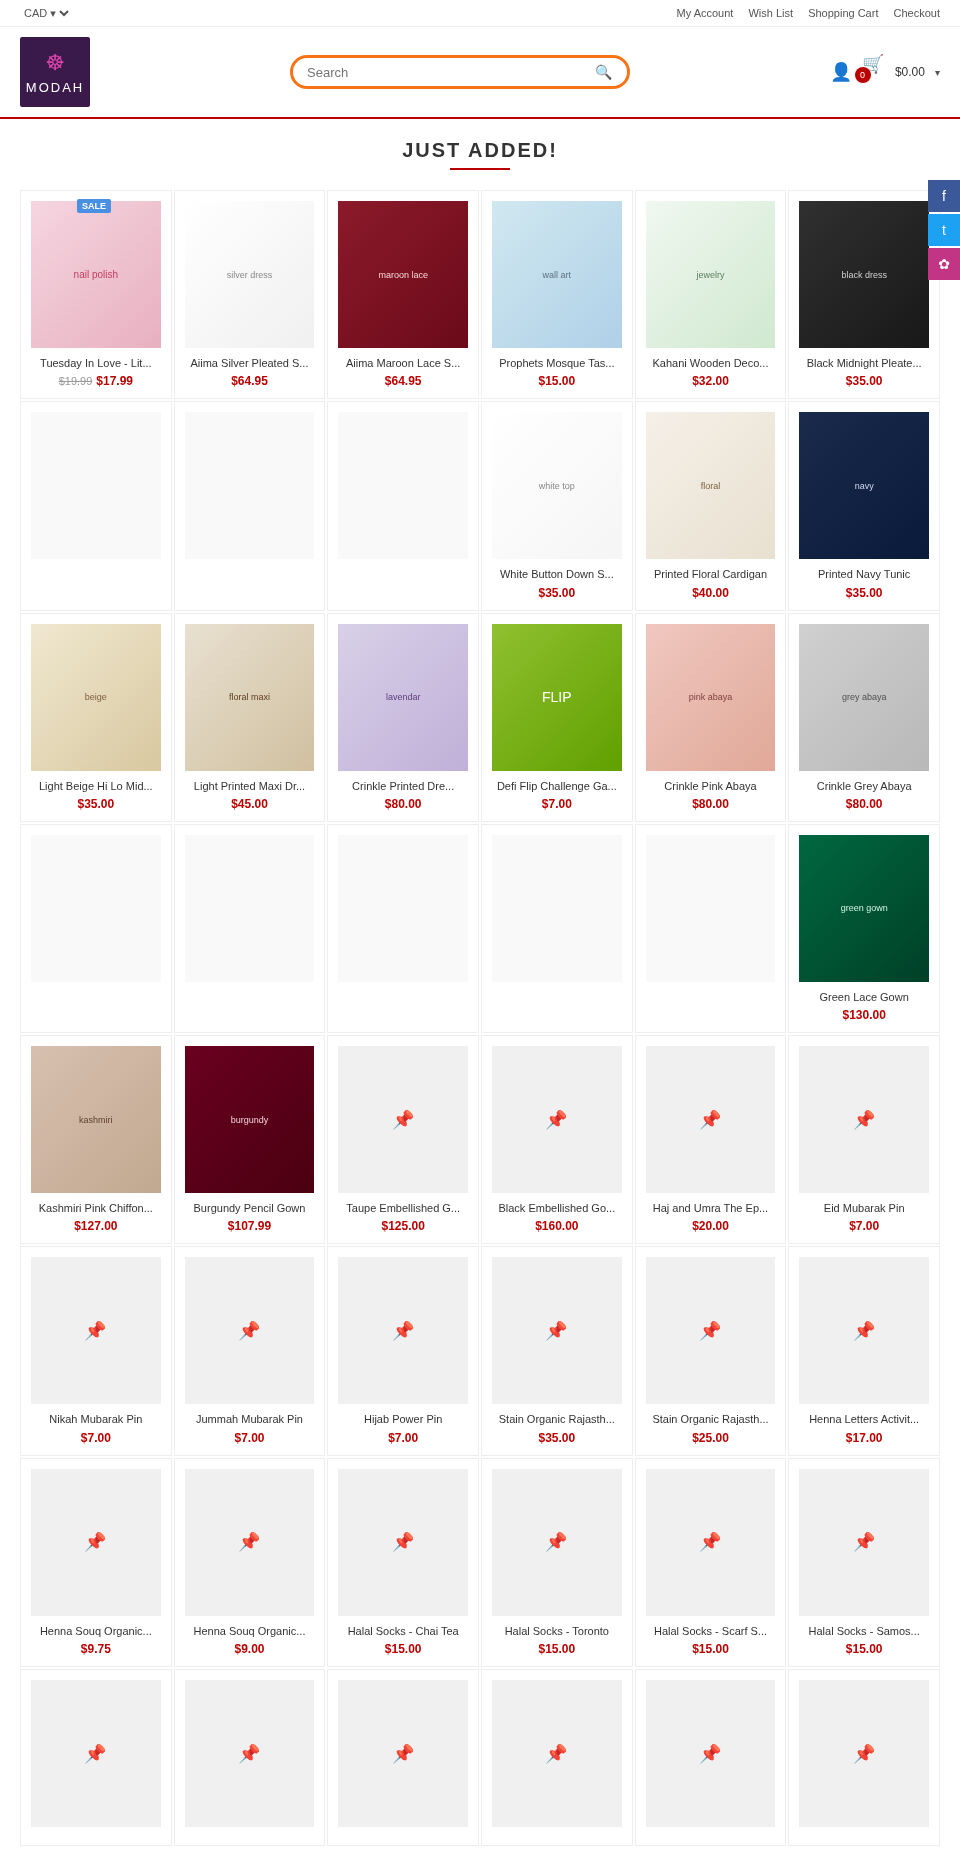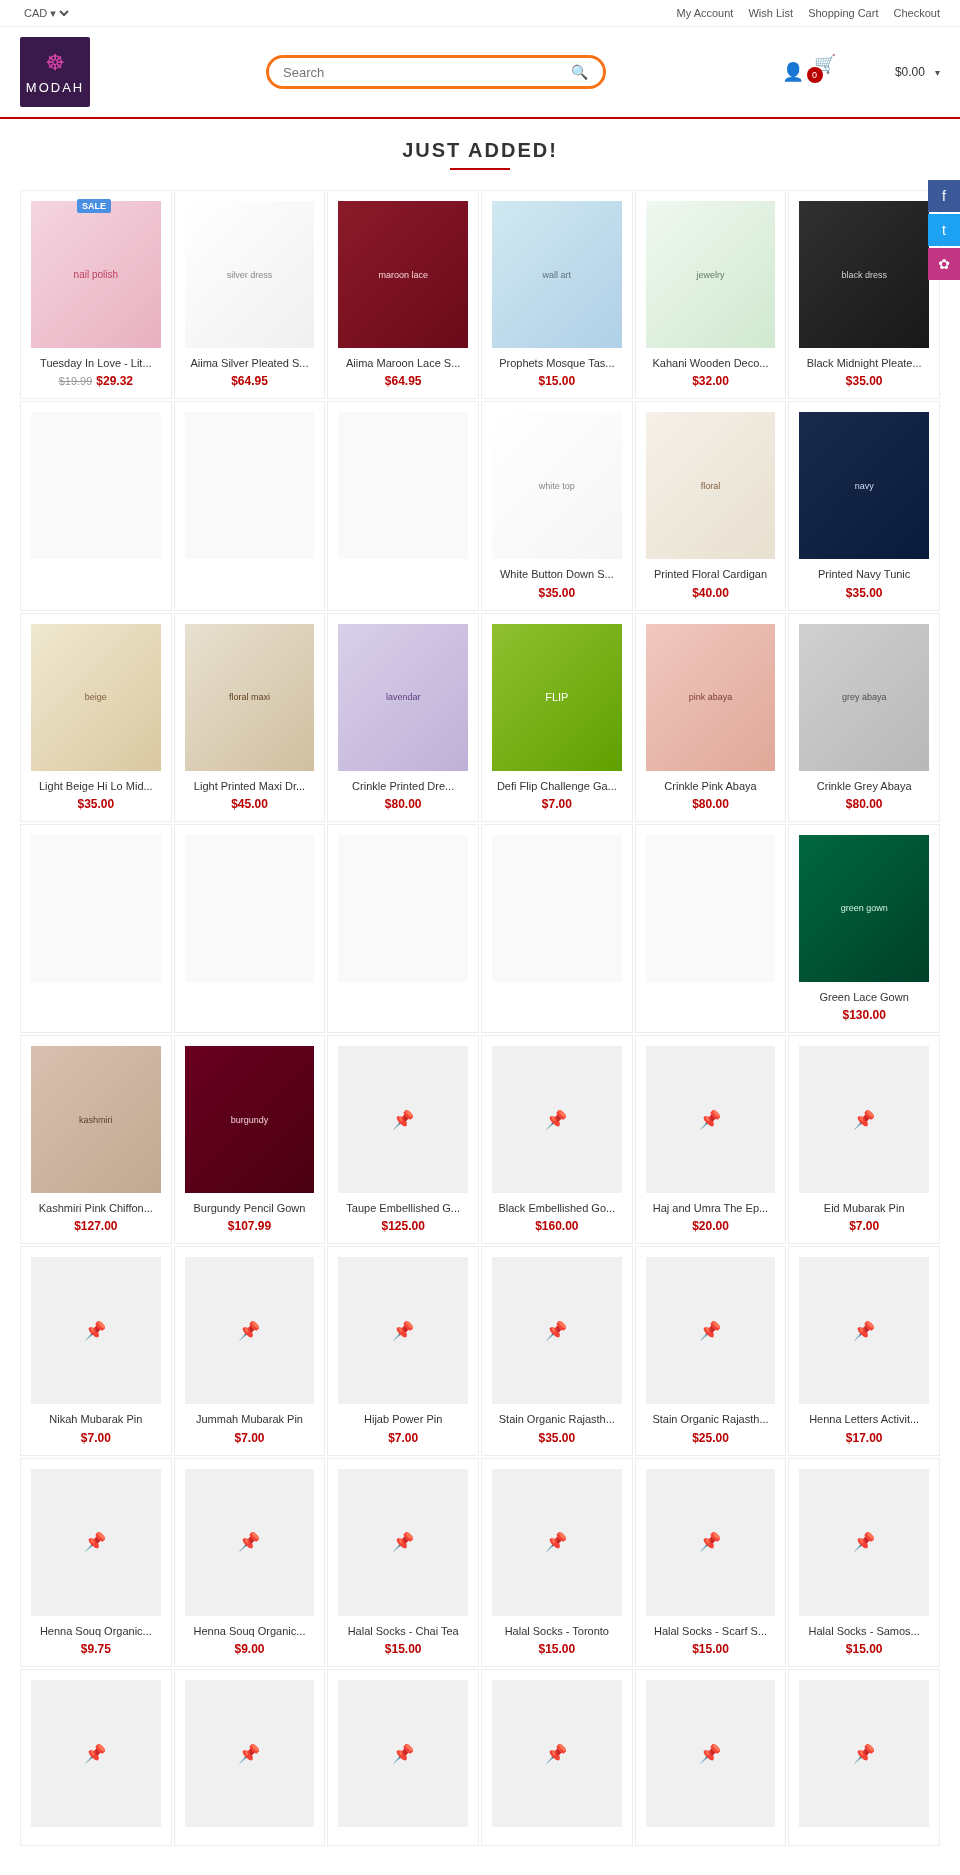--- a/index.html
+++ b/index.html
@@ -34,21 +34,21 @@
     .search-bar input { border: none; outline: none; font-size: 13px; width: 100%; }
     .search-icon { color: #888; font-size: 14px; cursor: pointer; }
 
     .header-icons { display: flex; align-items: center; gap: 10px; }
     .header-icon { font-size: 18px; color: #555; cursor: pointer; }
     .cart-badge {
       background: #b00; color: #fff; font-size: 9px; border-radius: 50%;
       width: 16px; height: 16px; display: flex; align-items: center; justify-content: center;
       position: relative; top: -8px; left: -8px;
     }
-    .cart-total { font-size: 12px; color: #333; margin-left: 48px; }
+    .cart-total { font-size: 12px; color: #333; }
 
     
     .social-sidebar {
       position: fixed; right: 0; top: 180px; display: flex; flex-direction: column; gap: 2px; z-index: 100;
     }
     .social-btn {
       width: 32px; height: 32px; display: flex; align-items: center; justify-content: center;
       color: #fff; font-size: 14px; text-decoration: none;
     }
     .social-fb { background: #3b5998; }
@@ -95,21 +95,21 @@
     .img-maroon-skirt { background: linear-gradient(135deg, #8b1a2a, #6b0a1a); display:flex;align-items:center;justify-content:center;color:#f5d5d5;font-size:9px; }
     .img-wall-decor { background: linear-gradient(135deg, #d0e8f0, #b0d0e8); display:flex;align-items:center;justify-content:center;color:#607080;font-size:9px; }
     .img-jewelry { background: linear-gradient(135deg, #f0f8f0, #d0e8d0); display:flex;align-items:center;justify-content:center;color:#608060;font-size:9px; }
     .img-black-dress { background: linear-gradient(135deg, #303030, #181818); display:flex;align-items:center;justify-content:center;color:#d0d0d0;font-size:9px; }
     .img-white-button { background: linear-gradient(135deg, #fff, #f5f5f5); display:flex;align-items:center;justify-content:center;color:#888;font-size:9px; }
     .img-floral { background: linear-gradient(135deg, #f5f0e8, #e8e0d0); display:flex;align-items:center;justify-content:center;color:#806040;font-size:9px; }
     .img-navy { background: linear-gradient(135deg, #1a2a4a, #0a1a3a); display:flex;align-items:center;justify-content:center;color:#d0d8f0;font-size:9px; }
     .img-beige { background: linear-gradient(135deg, #f0e8d0, #d8c8a0); display:flex;align-items:center;justify-content:center;color:#806040;font-size:9px; }
     .img-floral-maxi { background: linear-gradient(135deg, #e8e0d0, #d0c0a0); display:flex;align-items:center;justify-content:center;color:#604020;font-size:9px; }
     .img-lavendar { background: linear-gradient(135deg, #d8d0e8, #c0b0d8); display:flex;align-items:center;justify-content:center;color:#604080;font-size:9px; }
-    .img-flip { background: linear-gradient(135deg, #90c030, #60a000); display:flex;align-items:center;justify-content:center;color:#fff;font-size:11px; }
+    .img-flip { background: linear-gradient(135deg, #90c030, #60a000); display:flex;align-items:center;justify-content:center;color:#fff;font-size:14px; }
     .img-pink-abaya { background: linear-gradient(135deg, #f0c8c0, #e0a898); display:flex;align-items:center;justify-content:center;color:#804040;font-size:9px; }
     .img-grey-abaya { background: linear-gradient(135deg, #d0d0d0, #b8b8b8); display:flex;align-items:center;justify-content:center;color:#505050;font-size:9px; }
     .img-green-gown { background: linear-gradient(135deg, #006840, #004028); display:flex;align-items:center;justify-content:center;color:#d0f0e0;font-size:9px; }
     .img-kashmiri { background: linear-gradient(135deg, #d8c0b0, #c0a890); display:flex;align-items:center;justify-content:center;color:#604030;font-size:9px; }
     .img-burgundy { background: linear-gradient(135deg, #6a0020, #4a0010); display:flex;align-items:center;justify-content:center;color:#f0d0d8;font-size:9px; }
   </style>
 </head>
 <body>
 
 <div class="social-sidebar">
@@ -162,21 +162,21 @@
 
 <div class="main">
   <h2 class="section-title">JUST ADDED!</h2>
   <div class="section-underline"></div>
 
   <div class="product-grid" id="product-grid">
   <div class="product-card">
         <span class="sale-badge">SALE</span>
         <div class="product-img-placeholder img-nail">nail polish</div>
         <div class="product-name">Tuesday In Love - Lit...</div>
-        <div><span class="product-price-original">$19.99</span><span class="product-price">$29.32</span></div>
+        <div><span class="product-price-original">$19.99</span><span class="product-price">$17.99</span></div>
       </div>
       <div class="product-card">
         <div class="product-img-placeholder img-white-dress">silver dress</div>
         <div class="product-name">Aiima Silver Pleated S...</div>
         <div><span class="product-price">$64.95</span></div>
       </div>
       <div class="product-card">
         <div class="product-img-placeholder img-maroon-skirt">maroon lace</div>
         <div class="product-name">Aiima Maroon Lace S...</div>
         <div><span class="product-price">$64.95</span></div>

